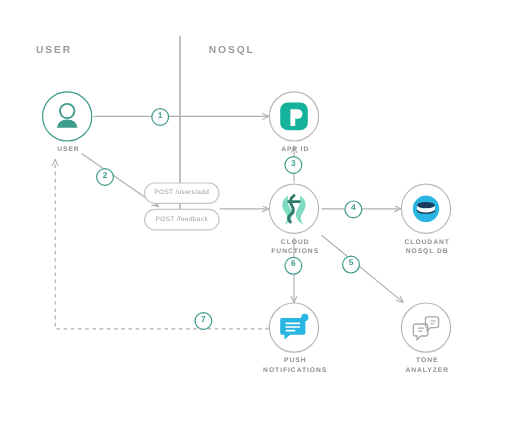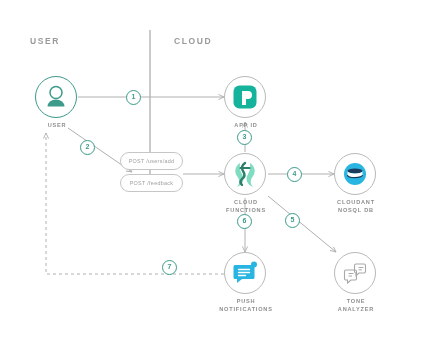--- a/index.html
+++ b/index.html
@@ -132,21 +132,21 @@
     <line x1="268" y1="174" x2="334" y2="174" stroke="#b0b0b0" stroke-width="1" marker-end="url(#arrow-gray)"></line>
 
     <line x1="268" y1="196" x2="336" y2="252" stroke="#b0b0b0" stroke-width="1" marker-end="url(#arrow-gray)"></line>
 
     <line x1="245" y1="198" x2="245" y2="252" stroke="#b0b0b0" stroke-width="1" marker-end="url(#arrow-gray)"></line>
 
     <path d="M224,274 L46,274 L46,133" fill="none" stroke="#b0b0b0" stroke-width="1" stroke-dasharray="3,3" marker-end="url(#arrow-gray-up)"></path>
   </svg>
 
   <div class="zone-header" id="zone-user">USER</div>
-  <div class="zone-header" id="zone-cloud">CLOUD</div>
+  <div class="zone-header" id="zone-cloud">NOSQL</div>
 
   <div class="node teal-ring" style="left:35px; top:76px;">
     <div class="ring"></div>
     <svg class="glyph" viewBox="0 0 42 42" xmlns="http://www.w3.org/2000/svg">
       <circle cx="21" cy="16.5" r="6" fill="none" stroke="#3c9b8b" stroke-width="1.5"></circle>
       <path d="M12.5,30.5 a8.5,7 0 0 1 17,0 z" fill="#3c9b8b"></path>
     </svg>
     <div class="node-label">USER</div>
   </div>
 

